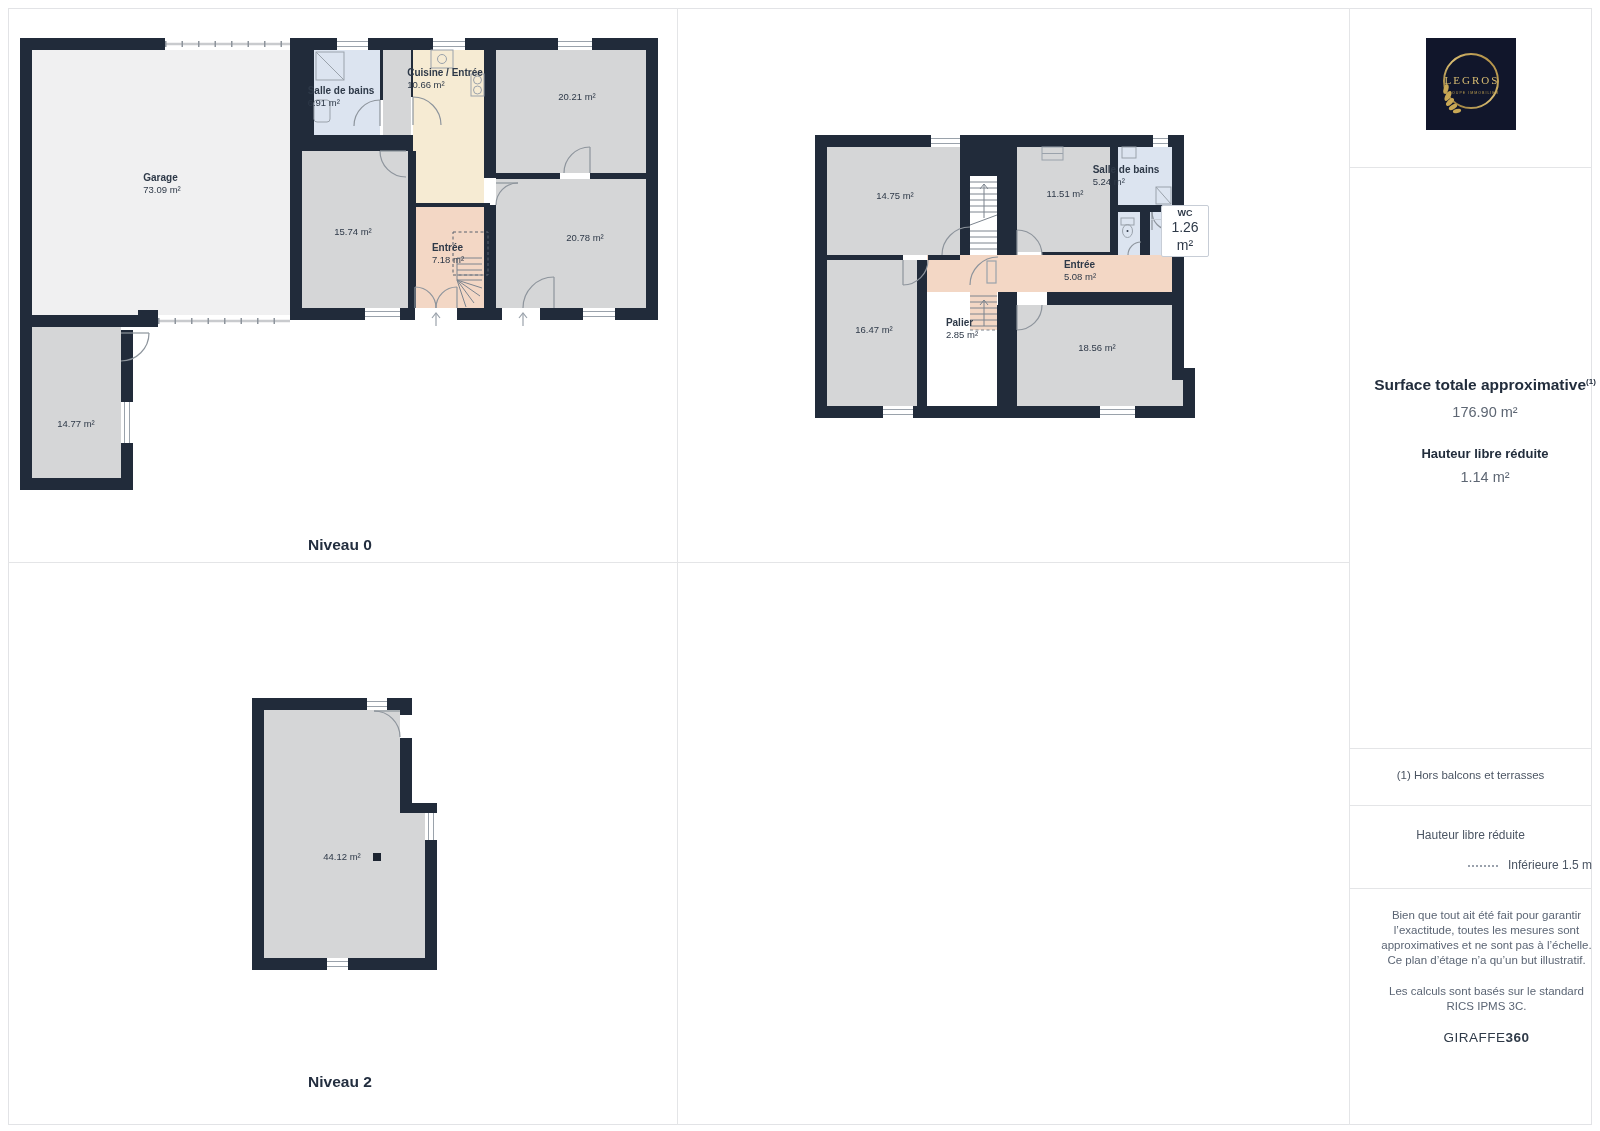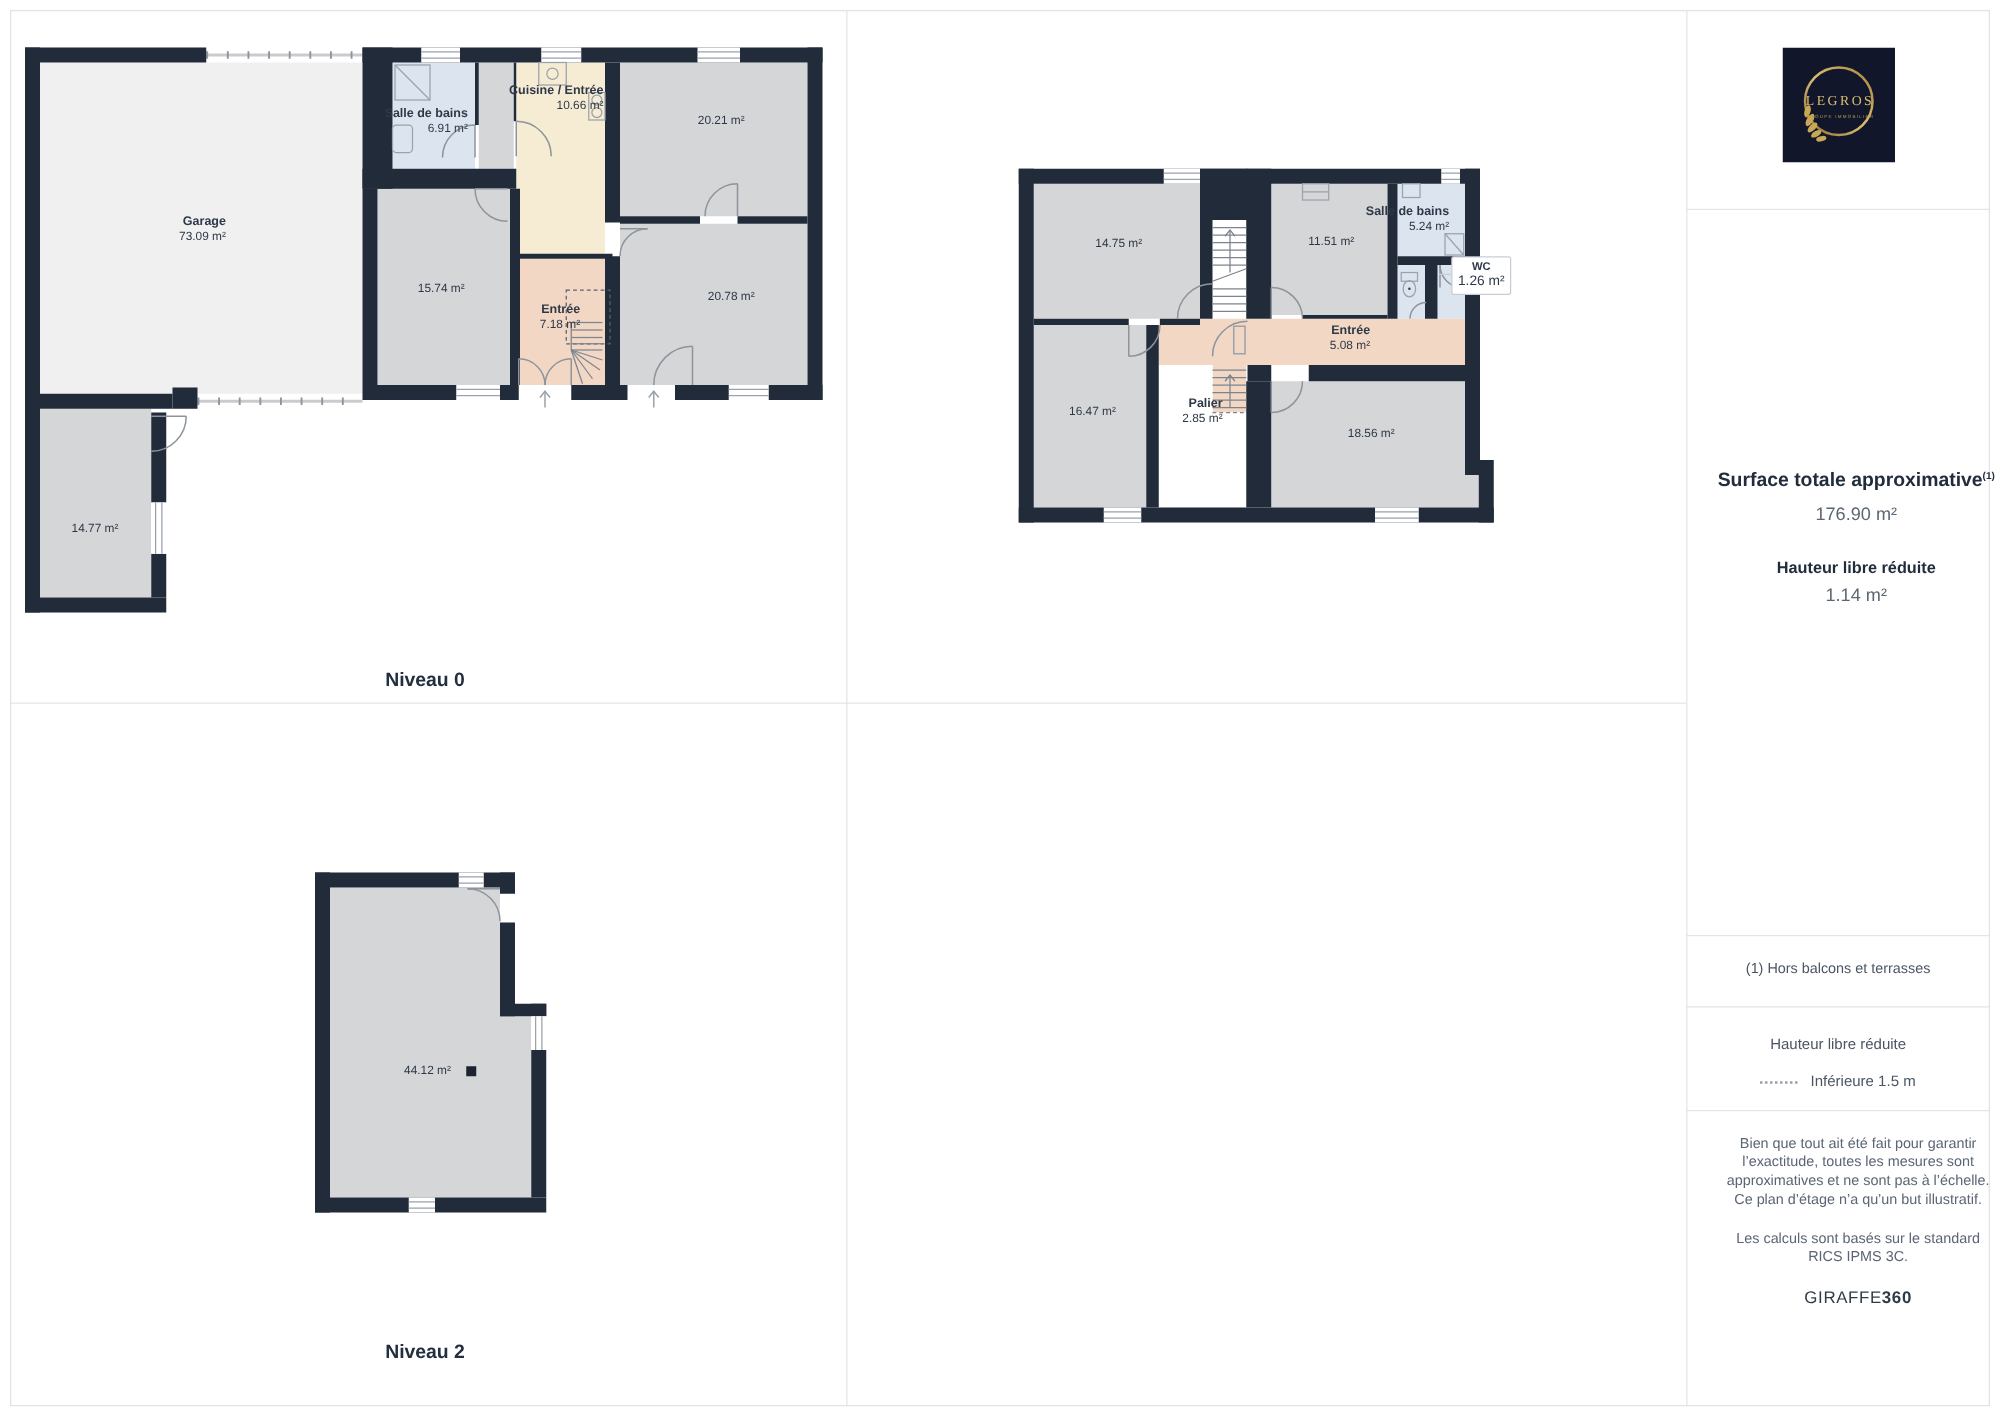--- a/index.html
+++ b/index.html
@@ -3,35 +3,35 @@
 <meta charset="utf-8">
 <style>
   html,body{margin:0;padding:0;background:#fff;}
   .canvas{position:relative;width:1600px;height:1131px;background:#ffffff;
           font-family:"Liberation Sans",sans-serif;overflow:hidden;}
   .abs{position:absolute;}
   .page-border{left:8px;top:8px;width:1582px;height:1115px;border:1px solid #e2e3e6;}
   .gline{background:#e4e5e7;}
   .floor-caption{font-size:15.5px;font-weight:bold;color:#232e3f;text-align:center;}
   .plan{position:absolute;}
-  .rlabel{position:absolute;transform:translate(-50%,-50%);text-align:right;
+  .rlabel{position:absolute;transform:translate(-50%,-50%);text-align:left;
           color:#2e3948;white-space:nowrap;line-height:1.3;}
   .rname{display:block;font-weight:bold;font-size:10px;}
   .rarea{display:block;font-size:9.5px;}
   .wc-callout{position:absolute;background:#fff;border:1px solid #c7cdd6;border-radius:2px;
           text-align:center;padding:2px 3px;line-height:1.25;color:#2e3948;}
   .wc-callout .rname{font-size:9px;}
-  .wc-callout .rarea{font-size:11px;}
+  .wc-callout .rarea{font-size:14px;}
   .s-title{font-size:15.5px;font-weight:bold;color:#222d3c;text-align:center;}
   .s-title sup{font-size:8px;}
   .s-value{font-size:14.5px;color:#5d6673;text-align:center;margin-top:10px;}
   .s-sub{font-size:13px;font-weight:bold;color:#222d3c;text-align:center;margin-top:26px;}
   .s-note{font-size:11.5px;color:#4b5563;text-align:center;}
   .legend-title{font-size:12px;color:#4b5563;text-align:center;}
-  .legend-row{margin-top:16px;text-align:center;font-size:12px;color:#4b5563;}
+  .legend-row{margin-top:16px;text-align:right;font-size:12px;color:#4b5563;}
   .legend-dots{display:inline-block;width:30px;border-top:2px dotted #9aa1ac;
                vertical-align:middle;margin-right:10px;}
   .disclaimer{font-size:11.5px;line-height:15px;color:#5b6574;text-align:center;margin-left:16px;}
   .disclaimer p{margin:0 0 16px 0;}
   .giraffe{margin-top:8px;text-align:center;font-size:13.5px;color:#2f3a48;letter-spacing:.5px;}
   .giraffe .g360{font-weight:bold;}
 </style>
 </head>
 <body>
 

